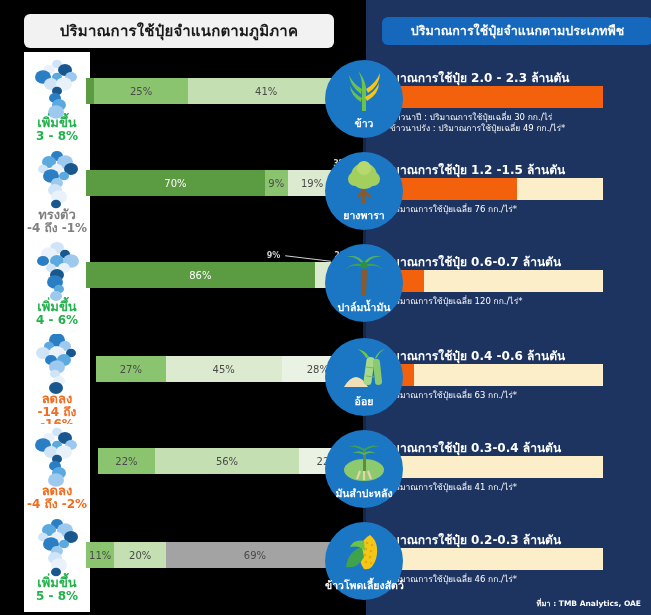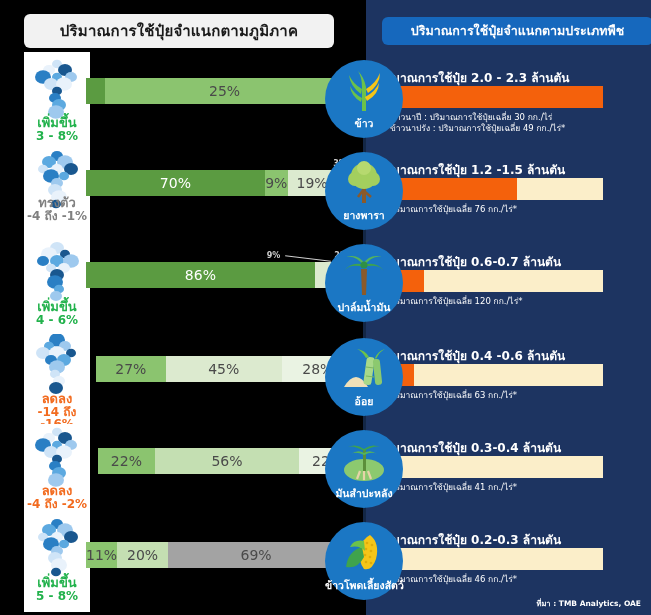--- a/index.html
+++ b/index.html
@@ -45,21 +45,21 @@
   .up{color:#22b24c;}
   .flat{color:#808080;}
   .down{color:#f26b1f;}
 
   
   .gbar{
     position:absolute;height:26px;display:flex;overflow:hidden;
   }
   .gseg{
     height:100%;display:flex;align-items:center;justify-content:center;
-    font-size:14px;color:#4a4a4a;font-weight:normal;
+    font-size:10px;color:#4a4a4a;font-weight:normal;
     box-sizing:border-box;
   }
   .gseg.dark{color:#ffffff;}
   .callout{
     position:absolute;font-size:8px;color:#cfcfcf;font-weight:bold;
   }
   .leader{
     position:absolute;height:1px;background:#cfcfcf;
   }
 
@@ -155,21 +155,21 @@
             <ellipse cx="12" cy="19" rx="5" ry="4.25" fill="#cfe4f7"></ellipse>
             <ellipse cx="26" cy="19" rx="6" ry="5.1" fill="#e9f2fb"></ellipse>
             <ellipse cx="40" cy="19" rx="7" ry="5.95" fill="#19578f"></ellipse>
             <ellipse cx="20" cy="26" rx="8" ry="6.8" fill="#2a7fc4"></ellipse>
             <ellipse cx="33" cy="26" rx="5" ry="4.25" fill="#5ca9e0"></ellipse>
             <ellipse cx="26" cy="33" rx="6" ry="5.1" fill="#9ec9ee"></ellipse>
             <ellipse cx="24" cy="40" rx="7" ry="5.95" fill="#cfe4f7"></ellipse>
             <ellipse cx="28" cy="47" rx="8" ry="6.8" fill="#e9f2fb"></ellipse>
             <ellipse cx="25" cy="54" rx="5" ry="4.25" fill="#19578f"></ellipse>
           </svg></div>
-        <div class="map-label" style="top:48px;">
+        <div class="map-label" style="top:60px;">
           <span class="w flat">ทรงตัว</span>
           <span class="p flat">-4 ถึง -1%</span>
         </div>
       </div>
       <div class="map-cell" style="top: 188px;">
         <div class="map-thumb"><svg viewBox="0 0 52 62" width="52" height="62">
             <ellipse cx="26" cy="6" rx="7" ry="5.95" fill="#cfe4f7"></ellipse>
             <ellipse cx="18" cy="12" rx="8" ry="6.8" fill="#e9f2fb"></ellipse>
             <ellipse cx="34" cy="12" rx="5" ry="4.25" fill="#19578f"></ellipse>
             <ellipse cx="12" cy="19" rx="6" ry="5.1" fill="#2a7fc4"></ellipse>
@@ -246,20 +246,21 @@
           <span class="w up">เพิ่มขึ้น</span>
           <span class="p up">5 - 8%</span>
         </div>
       </div>
     </div>
 
   <div id="left-rows">
       <div class="gbar" style="left: 86px; top: 78px; width: 258px;">
         <div class="gseg dark" style="flex: 2 0 0px; background: rgb(91, 155, 65);"></div>
         <div class="gseg" style="flex: 25 0 0px; background: rgb(139, 196, 111);">25%</div>
+        <div class="gseg" style="flex: 41 0 0px; background: rgb(196, 223, 178);">41%</div>
       </div>
       <div class="gbar" style="left: 86px; top: 170px; width: 258px;">
         <div class="gseg dark" style="flex: 70 0 0px; background: rgb(91, 155, 65);">70%</div>
         <div class="gseg" style="flex: 9 0 0px; background: rgb(139, 196, 111);">9%</div>
         <div class="gseg" style="flex: 19 0 0px; background: rgb(220, 234, 207);">19%</div>
         <div class="gseg" style="flex: 3 0 0px; background: rgb(234, 243, 227);"></div>
       </div>
       <div class="callout" style="left: 333.168px; top: 159px;">3%</div>
       <div class="gbar" style="left: 86px; top: 262px; width: 258px;">
         <div class="gseg dark" style="flex: 86 0 0px; background: rgb(91, 155, 65);">86%</div>

